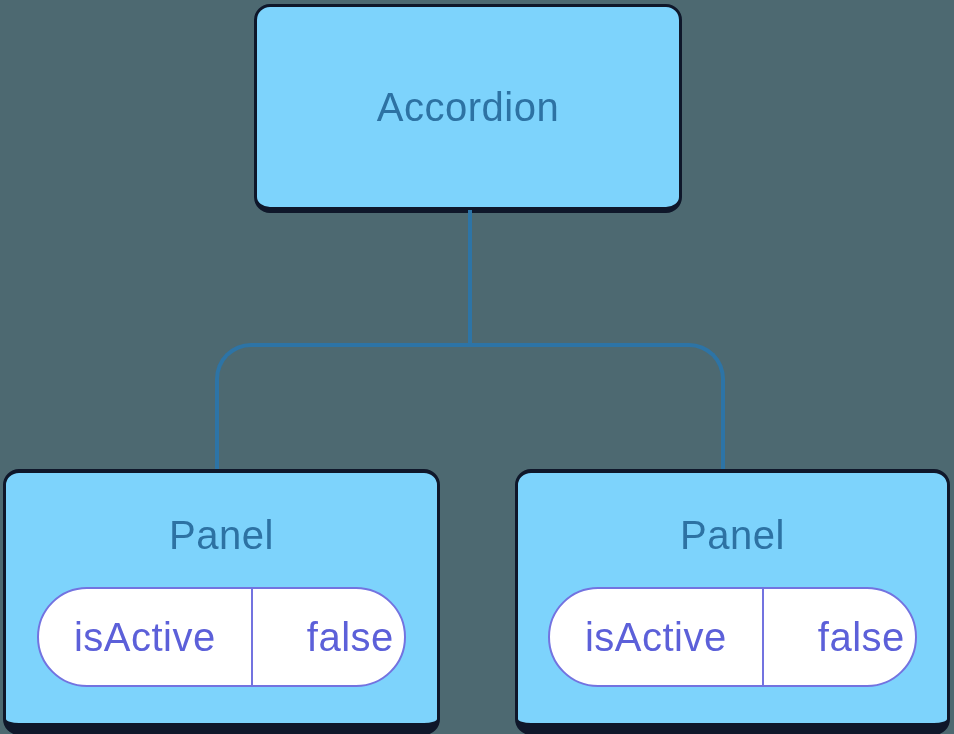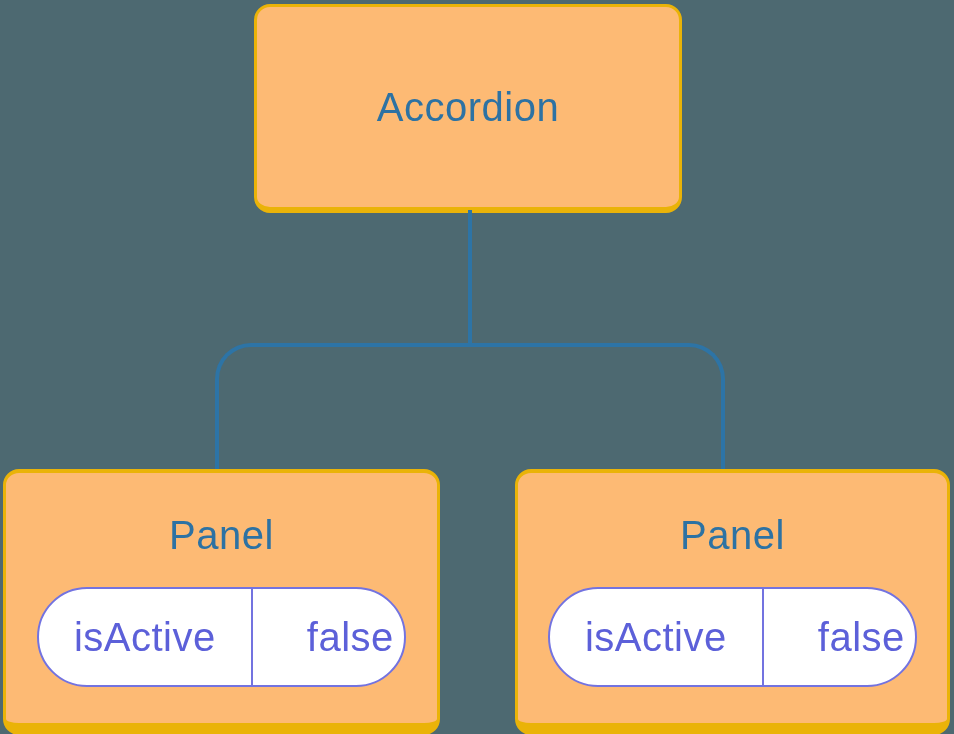--- a/index.html
+++ b/index.html
@@ -14,22 +14,22 @@
     font-family: "Liberation Sans", sans-serif;
     position: relative;
   }
   .stage {
     position: absolute;
     inset: 0;
   }
   
   .node-box {
     position: absolute;
-    background: #fdba74;
-    border: 3px solid #eab308;
+    background: #7dd3fc;
+    border: 3px solid #0f172a;
     border-radius: 16px;
     box-sizing: border-box;
   }
   .root-box {
     left: 254px;
     top: 4px;
     width: 428px;
     height: 209px;
     border-bottom-width: 6px;
     display: flex;

